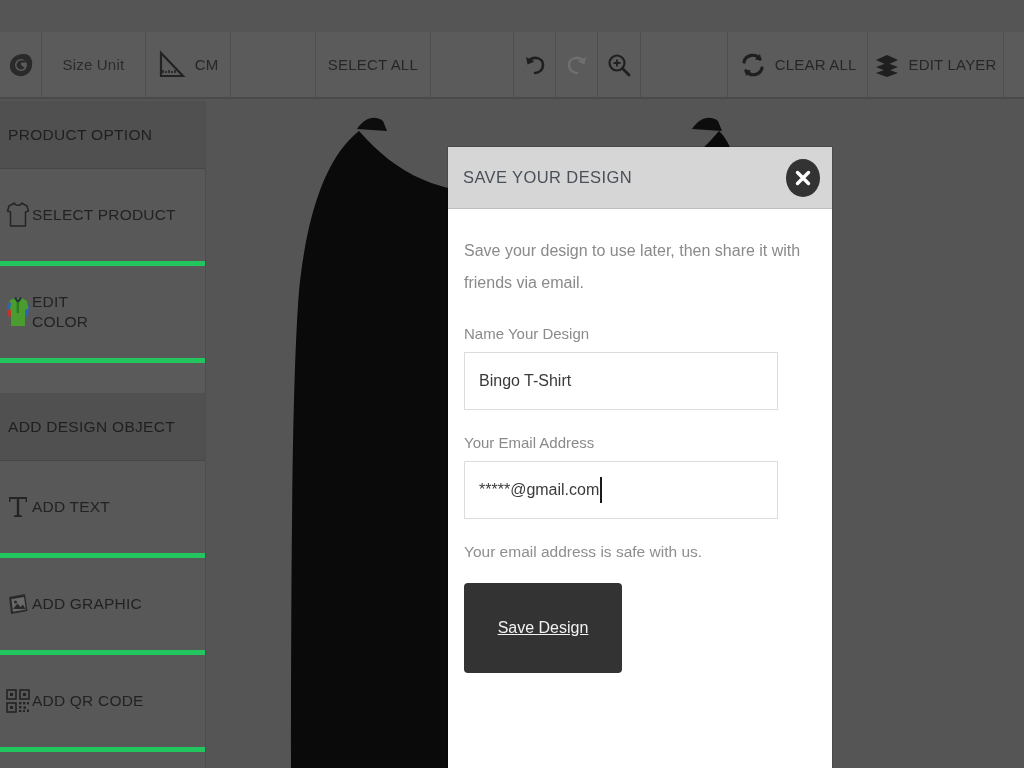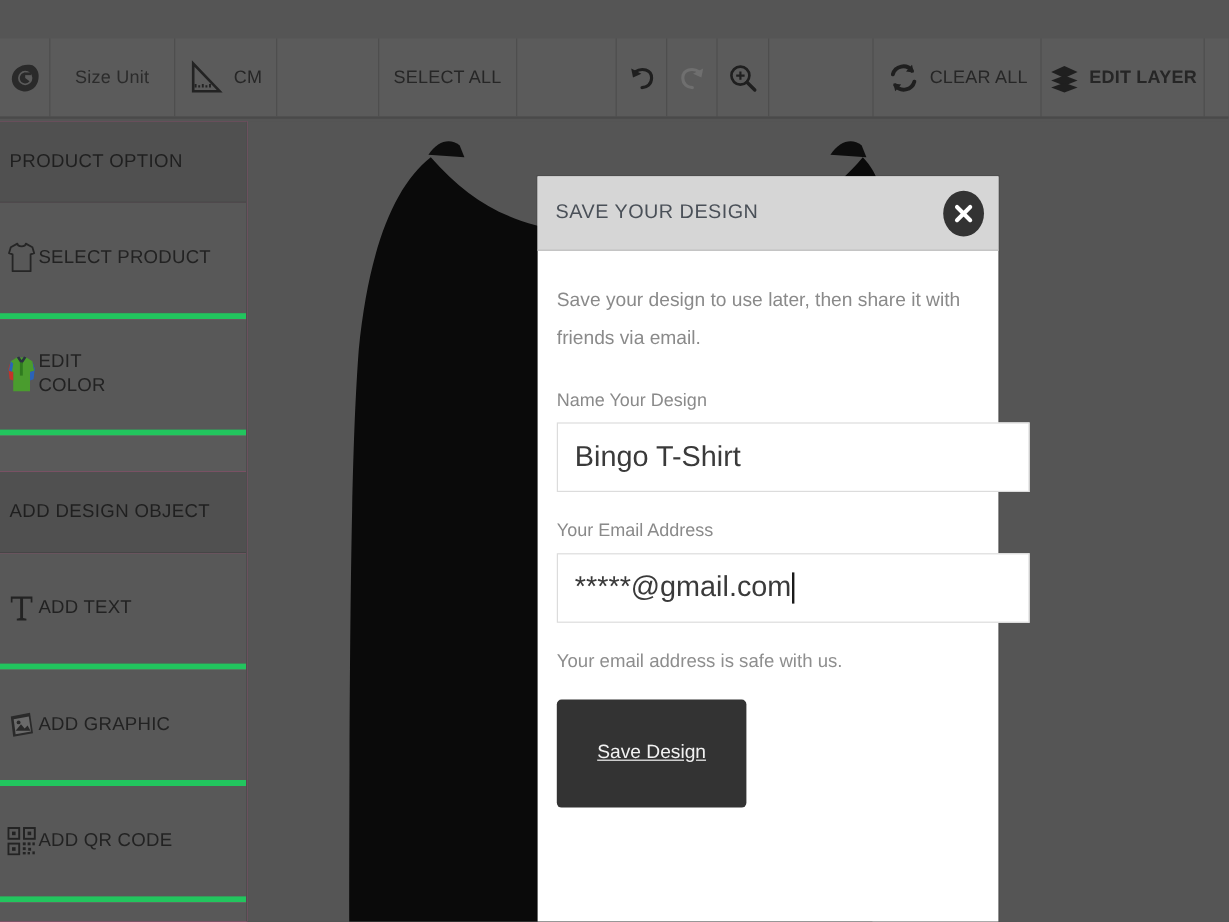--- a/index.html
+++ b/index.html
@@ -34,21 +34,21 @@
   .tb-sizeunit { width: 107px; color: #2b2b2b; }
   .tb-cm { width: 88px; }
   .tb-gap1 { width: 88px; }
   .tb-selectall { width: 119px; }
   .tb-gap2 { width: 86px; }
   .tb-undo { width: 42px; }
   .tb-redo { width: 42px; }
   .tb-zoom { width: 43px; }
   .tb-gap3 { width: 90px; }
   .tb-clearall { width: 145px; }
-  .tb-editlayer { width: 136px; font-weight: bold; }
+  .tb-editlayer { width: 136px; }
   .tb-tail { flex: 1; border-right: none; }
 
   .icon-svg { display: block; }
 
   
   .sidebar {
     position: absolute; left: 0; top: 69px;
     width: 206px; height: 699px;
     background: #ec4899;
     border-right: 1px solid #4d4d4d;
@@ -128,28 +128,28 @@
     font-size: 16px;
     line-height: 2.0;
     margin-bottom: 26px;
   }
   .field-label {
     color: #8a8a8a;
     font-size: 15px;
     margin-bottom: 10px;
   }
   .field-input {
-    width: 394px;
+    width: 314px;
     height: 58px;
     border: 1px solid #dcdcdc;
     background: #fff;
     display: flex; align-items: center;
     padding-left: 14px;
     color: #3a3a3a;
-    font-size: 24px;
+    font-size: 16px;
     margin-bottom: 24px;
     position: relative;
   }
   .caret {
     display: inline-block;
     width: 1.5px; height: 26px;
     background: #1a1a1a;
     margin-left: 1px;
   }
   .safe-note {

